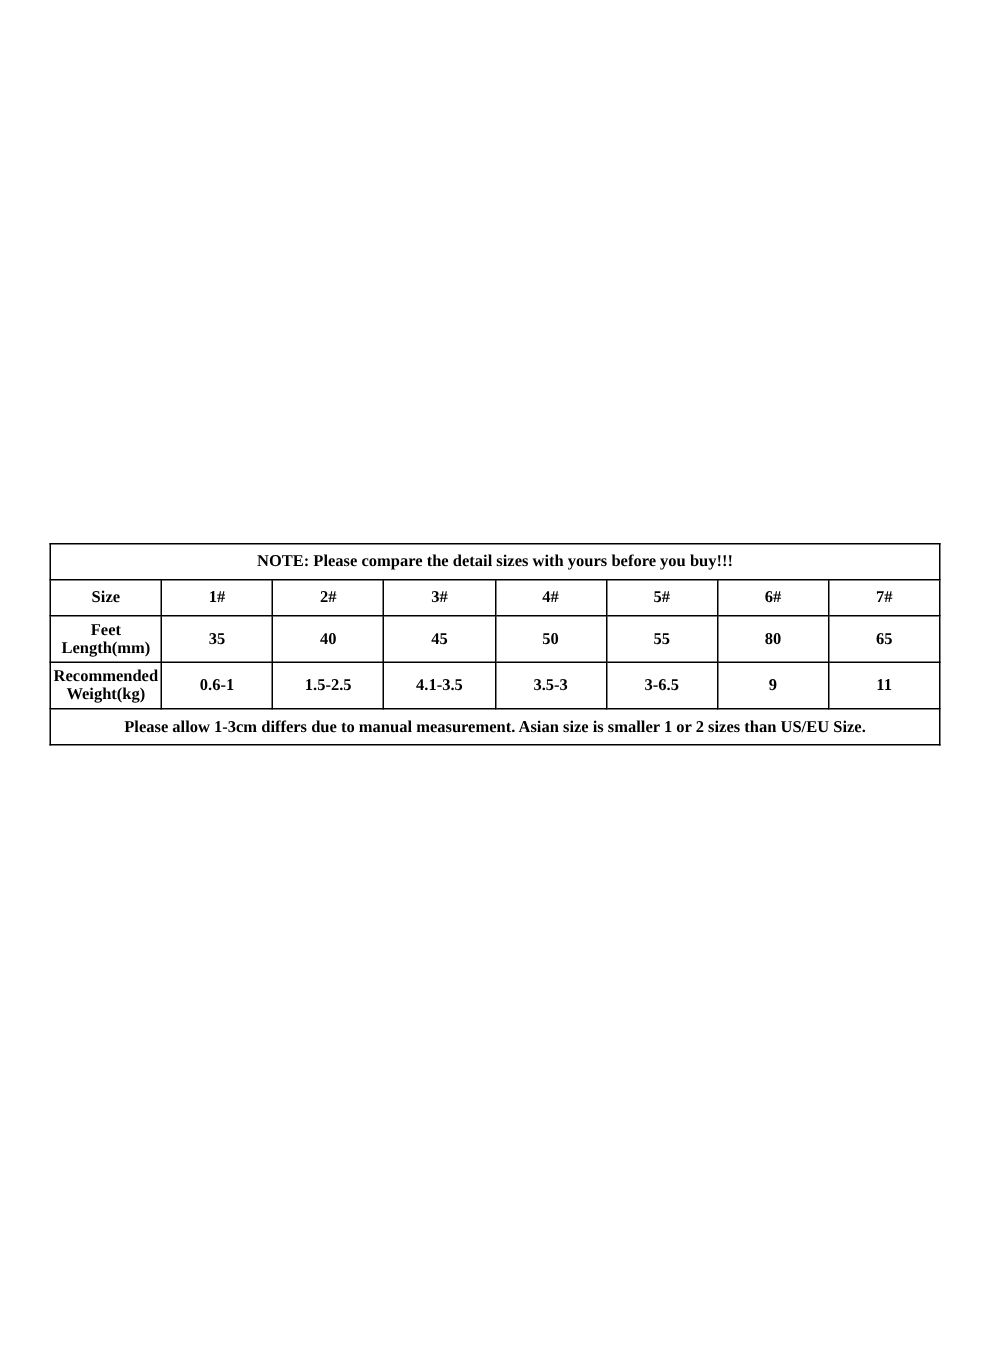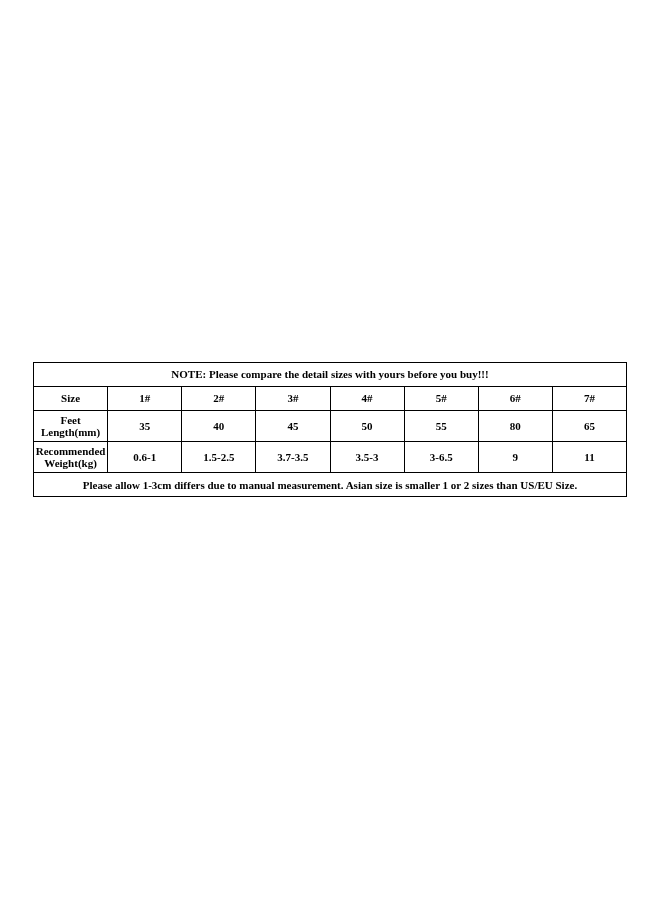--- a/index.html
+++ b/index.html
@@ -83,21 +83,21 @@
         <td class="data-cell">45</td>
         <td class="data-cell">50</td>
         <td class="data-cell">55</td>
         <td class="data-cell">80</td>
         <td class="data-cell">65</td>
       </tr>
       <tr>
         <td class="label-col">Recommended Weight(kg)</td>
         <td class="data-cell">0.6-1</td>
         <td class="data-cell">1.5-2.5</td>
-        <td class="data-cell">3.7-3.5</td>
+        <td class="data-cell">4.1-3.5</td>
         <td class="data-cell">3.5-3</td>
         <td class="data-cell">3-6.5</td>
         <td class="data-cell">9</td>
         <td class="data-cell">11</td>
       </tr>
       <tr>
         <td class="allow-row" colspan="8">Please allow 1-3cm differs due to manual measurement. Asian size is smaller 1 or 2 sizes than US/EU Size.</td>
       </tr>
     </tbody>
   </table>

